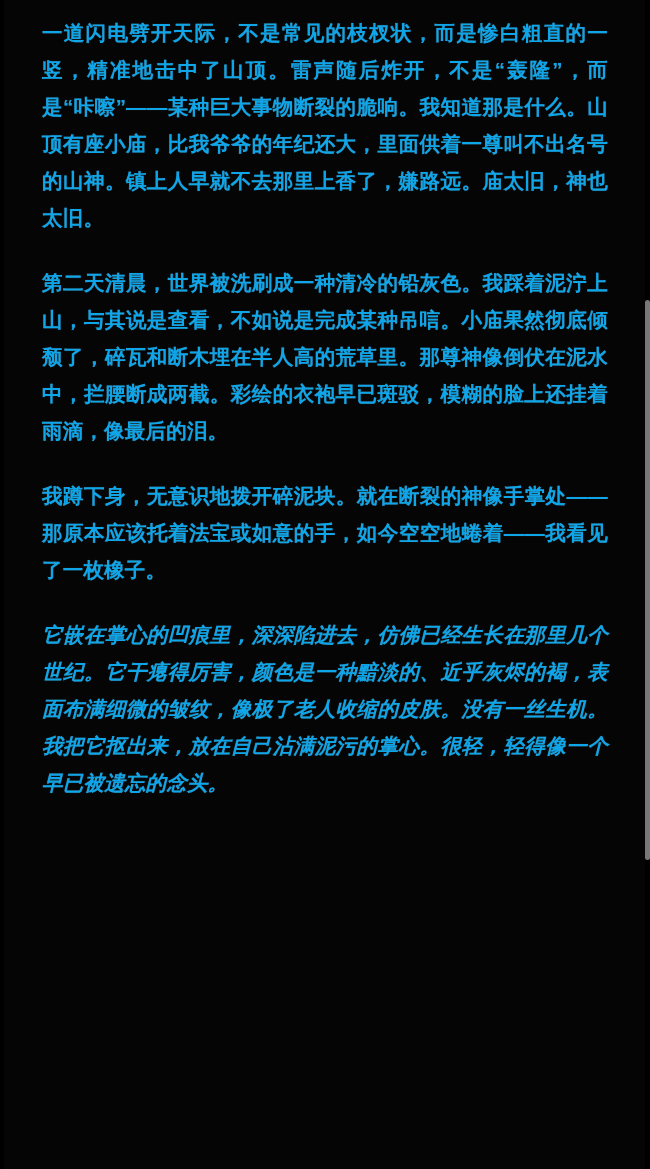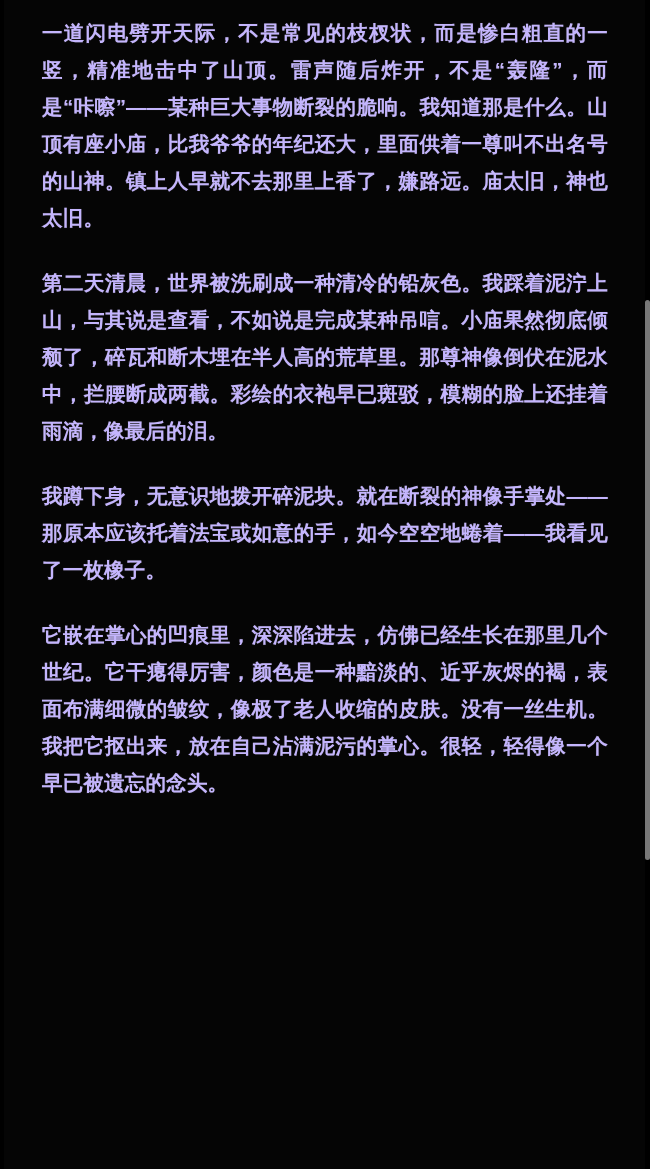--- a/index.html
+++ b/index.html
@@ -22,33 +22,34 @@
   }
   .content {
     position: absolute;
     left: 0;
     top: 0;
     width: 650px;
     padding: 14px 42px 0 42px;
     box-sizing: border-box;
   }
   .para {
-    color: #c4b5fd;
+    color: #0ea5e9;
     font-size: 20.5px;
     line-height: 37px;
     letter-spacing: 0.2px;
     text-align: justify;
     text-justify: inter-character;
     margin: 0 0 28px 0;
     font-weight: 600;
     text-shadow: 0 0 1px rgba(255,255,255,0.25);
     word-break: break-all;
   }
   .para:last-child {
     margin-bottom: 16px;
+    font-style: italic;
   }
   
   .scroll-track {
     position: absolute;
     right: 0;
     top: 0;
     width: 5px;
     height: 1169px;
     background: #000000;
   }

